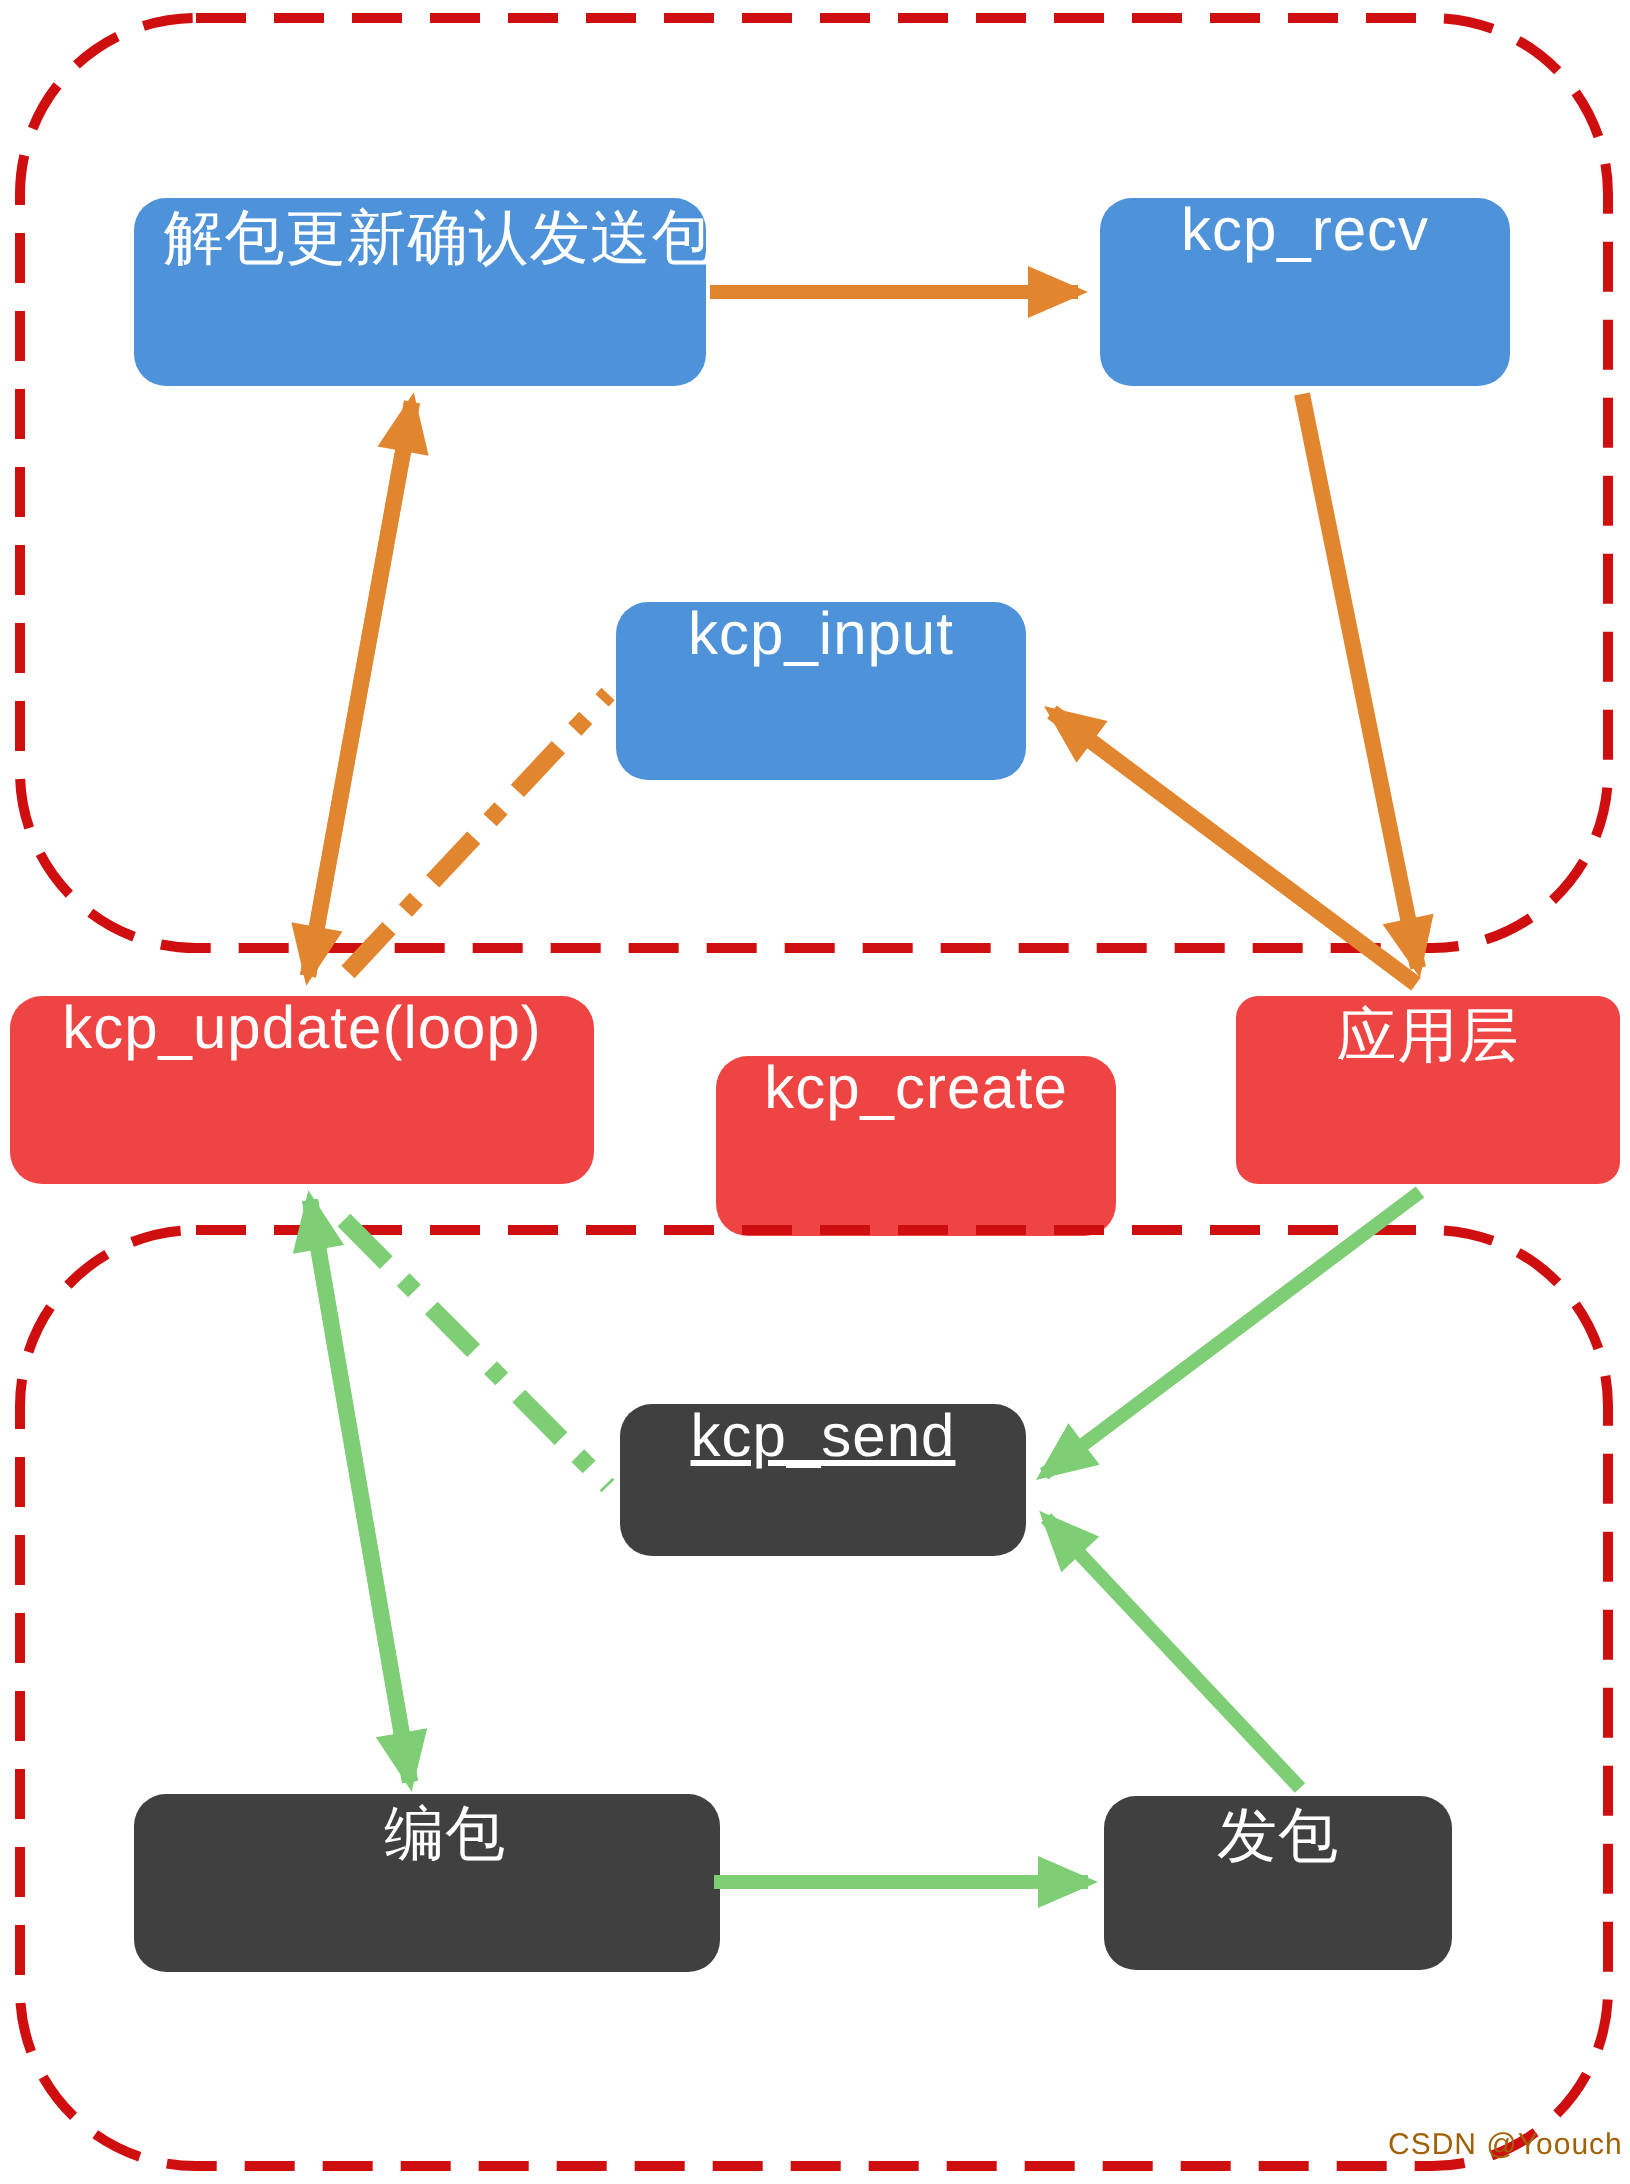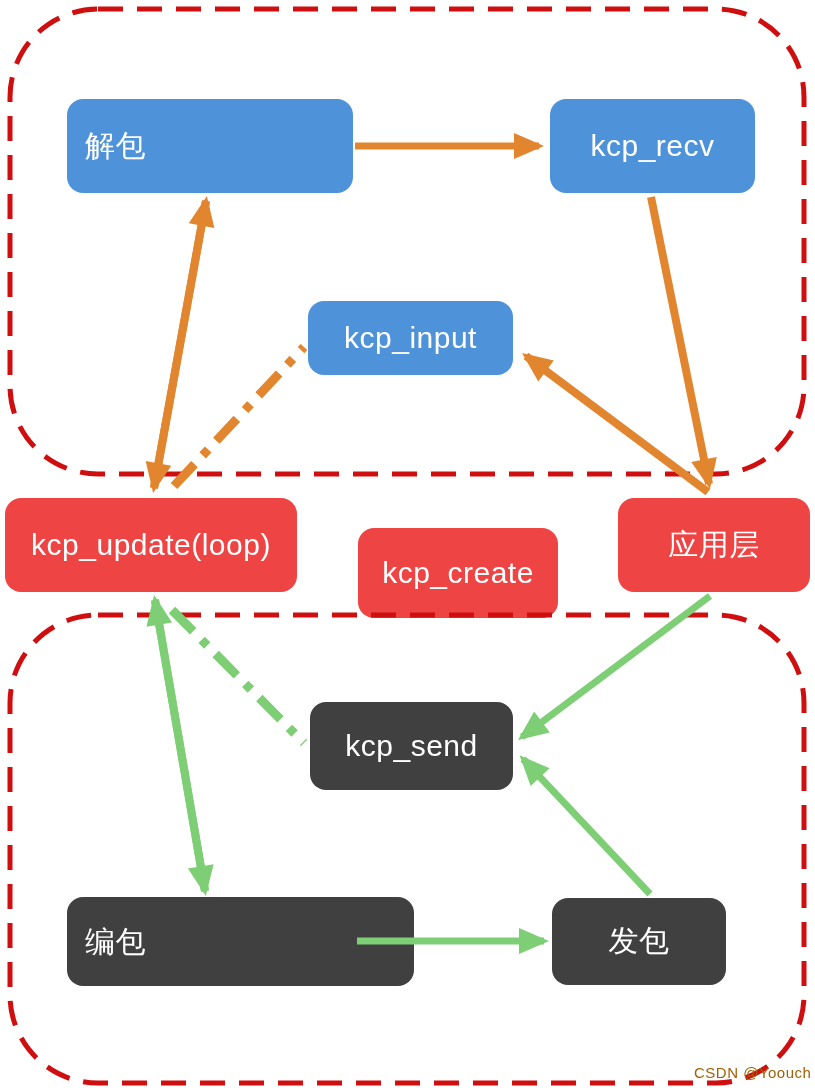--- a/index.html
+++ b/index.html
@@ -8,33 +8,32 @@
     width:815px;height:1092px;
     background:#ffffff;
     font-family:"Liberation Sans","DejaVu Sans",sans-serif;
     overflow:hidden;
   }
   .node{
     position:absolute;
     border-radius:16px;
     color:#ffffff;
     display:flex;
-    align-items:center;
+    align-items:flex-start;
     justify-content:center;
     font-size:30px;
     font-weight:400;
     letter-spacing:0.5px;
     box-sizing:border-box;
     white-space:nowrap;
   }
   .node.blue{background:#4E93D9;}
   .node.teal{background:#ef4444;}
   .node.gray{background:#404040;}
   .node.twolines{
-    flex-direction:column;
     align-items:flex-start;
     justify-content:center;
     padding-left:18px;
     line-height:42px;
   }
   .node.twolines span{display:block;}
   #connector-layer{
     position:absolute;
     left:0;top:0;width:815px;height:1092px;
     pointer-events:none;
@@ -47,47 +46,48 @@
     letter-spacing:0.5px;
   }
 </style>
 </head>
 <body>
 
 <div id="stage">
 
   <div class="node blue twolines" style="left:67px;top:99px;width:286px;height:94px;">
     <span>解包</span>
+    <span>更新确认发送包</span>
   </div>
 
   <div class="node blue" style="left:550px;top:99px;width:205px;height:94px;">
     <span>kcp_recv</span>
   </div>
 
-  <div class="node blue" style="left:308px;top:301px;width:205px;height:74px;">
+  <div class="node blue" style="left:308px;top:301px;width:205px;height:89px;">
     <span>kcp_input</span>
   </div>
 
   <div class="node teal" style="left:5px;top:498px;width:292px;height:94px;">
     <span>kcp_update(loop)</span>
   </div>
 
   <div class="node teal" style="left:358px;top:500px;width:200px;height:90px;margin-top:28px;">
     <span>kcp_create</span>
   </div>
 
-  <div class="node teal" style="left:618px;top:498px;width:192px;height:94px;">
+  <div class="node teal" style="left:618px;top:498px;width:192px;height:94px;border-radius:11px;">
     <span>应用层</span>
   </div>
 
-  <div class="node gray" style="left:310px;top:702px;width:203px;height:88px;">
+  <div class="node gray" style="left:310px;top:702px;width:203px;height:76px;text-decoration:underline;">
     <span>kcp_send</span>
   </div>
 
-  <div class="node gray twolines" style="left:67px;top:897px;width:347px;height:89px;">
+  <div class="node gray twolines" style="left:67px;top:897px;width:293px;height:89px;">
     <span>编包</span>
   </div>
 
   <div class="node gray" style="left:552px;top:898px;width:174px;height:87px;">
     <span>发包</span>
   </div>
 
   <svg id="connector-layer" width="815" height="1092" viewBox="0 0 815 1092">
     <defs>
       <marker id="ah-orange" markerUnits="userSpaceOnUse" markerWidth="34" markerHeight="30" refX="26" refY="14" orient="auto">

